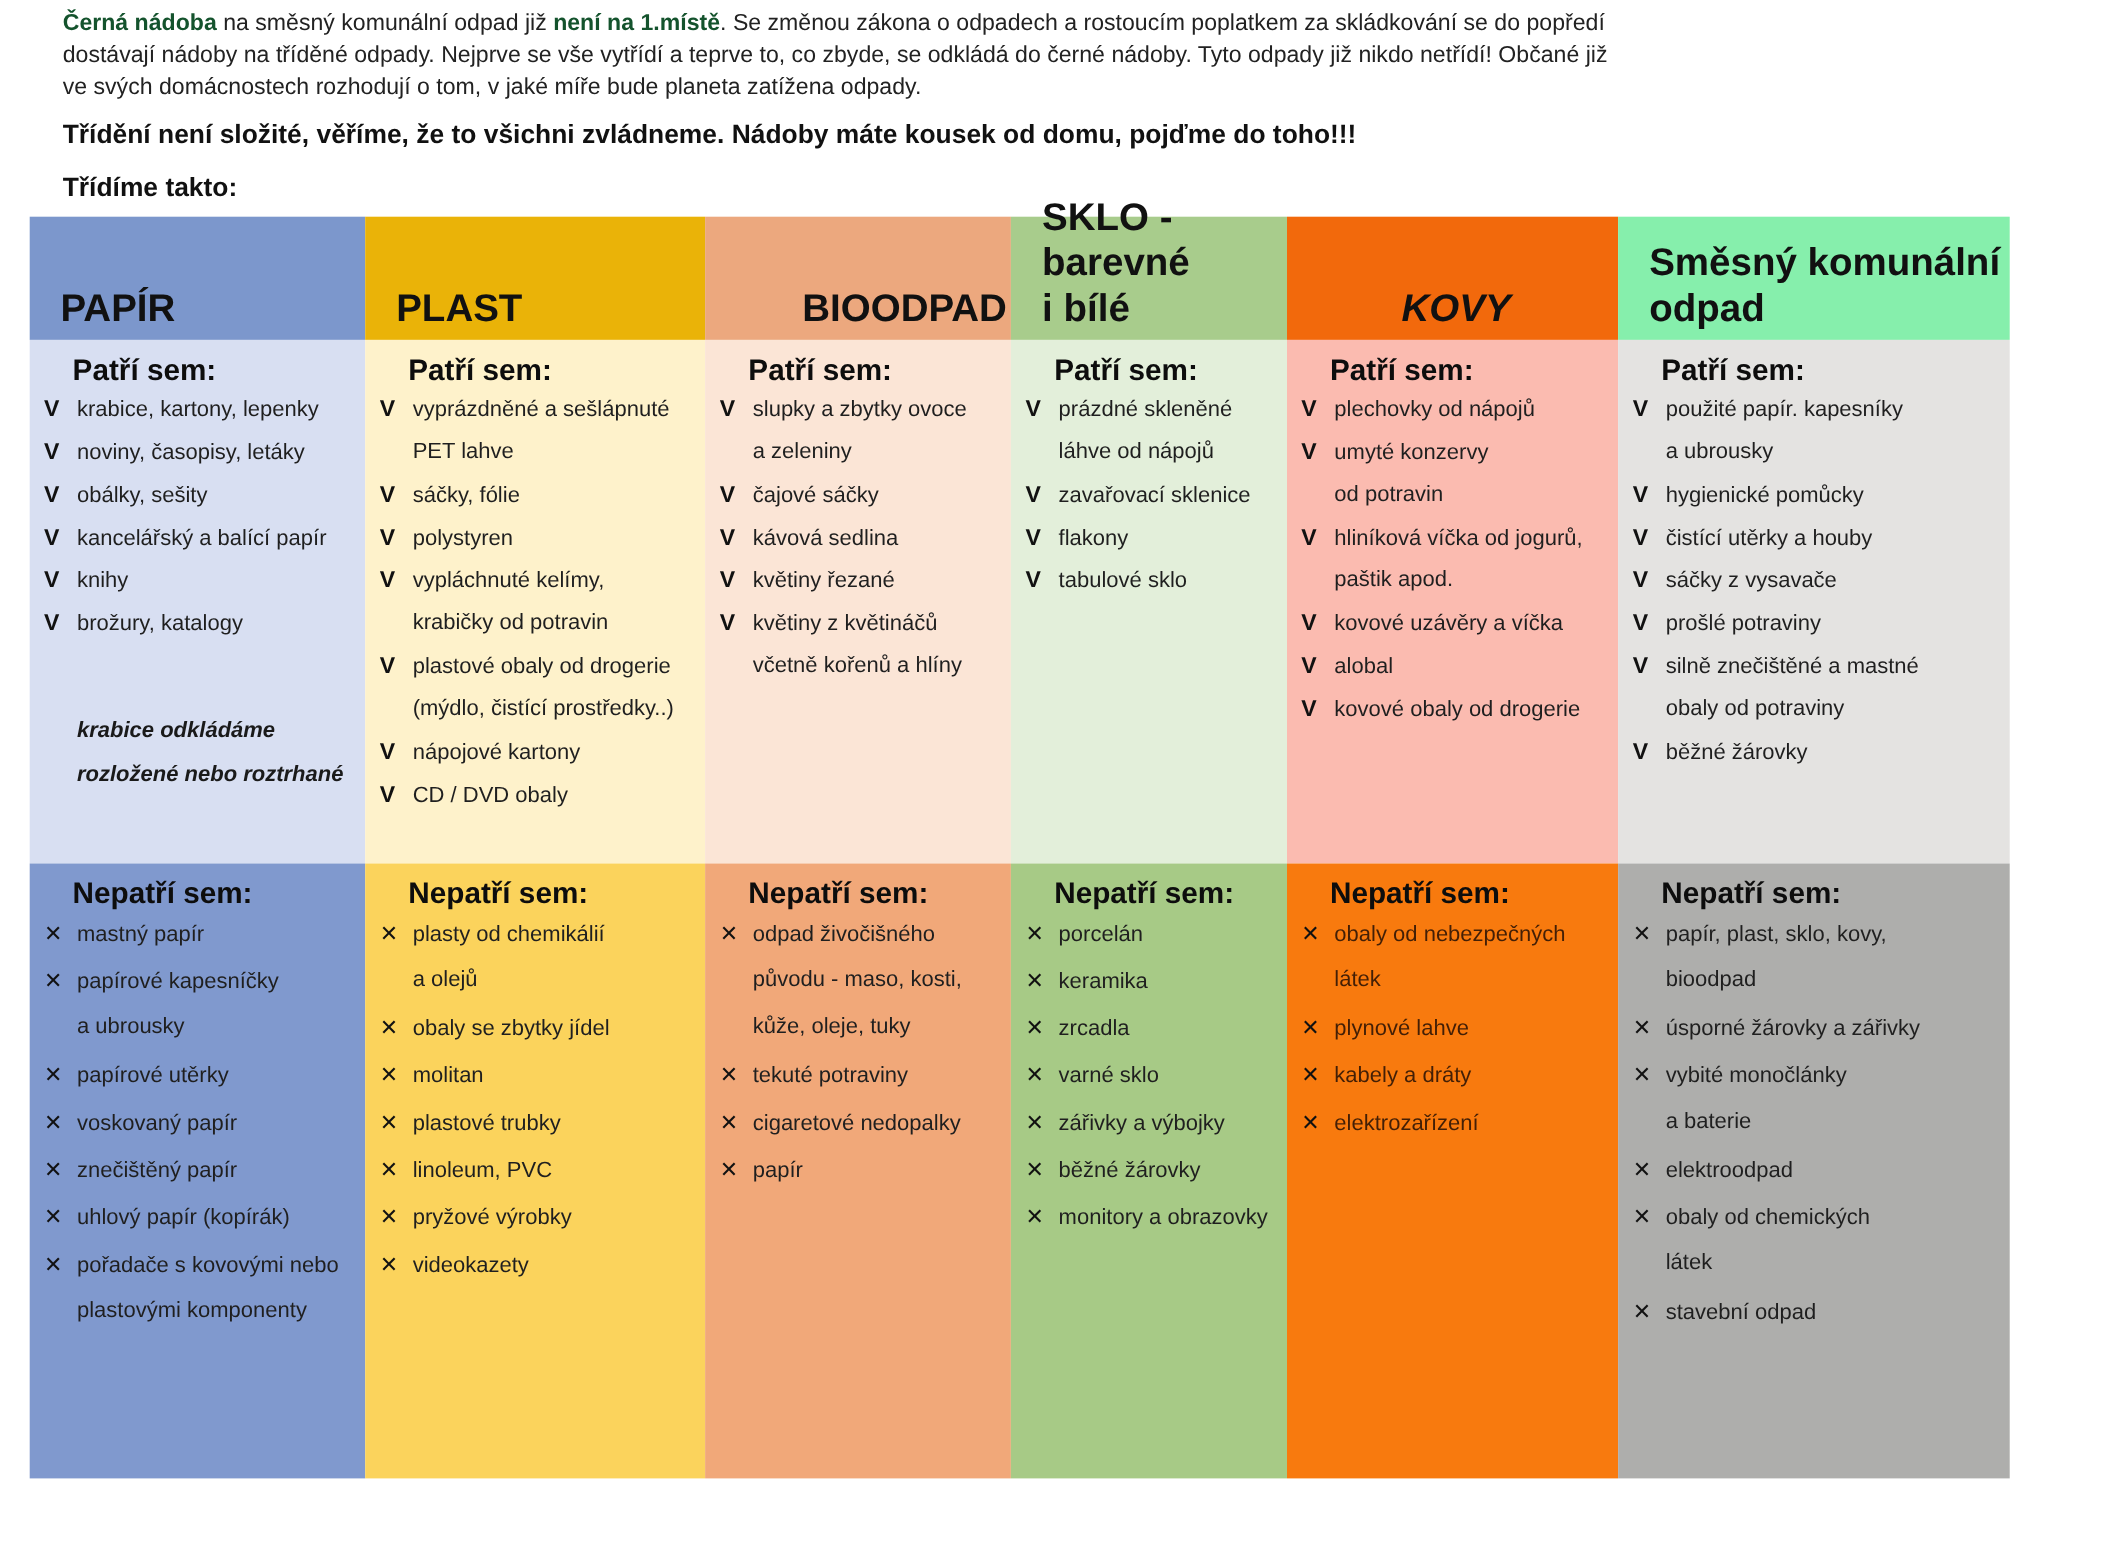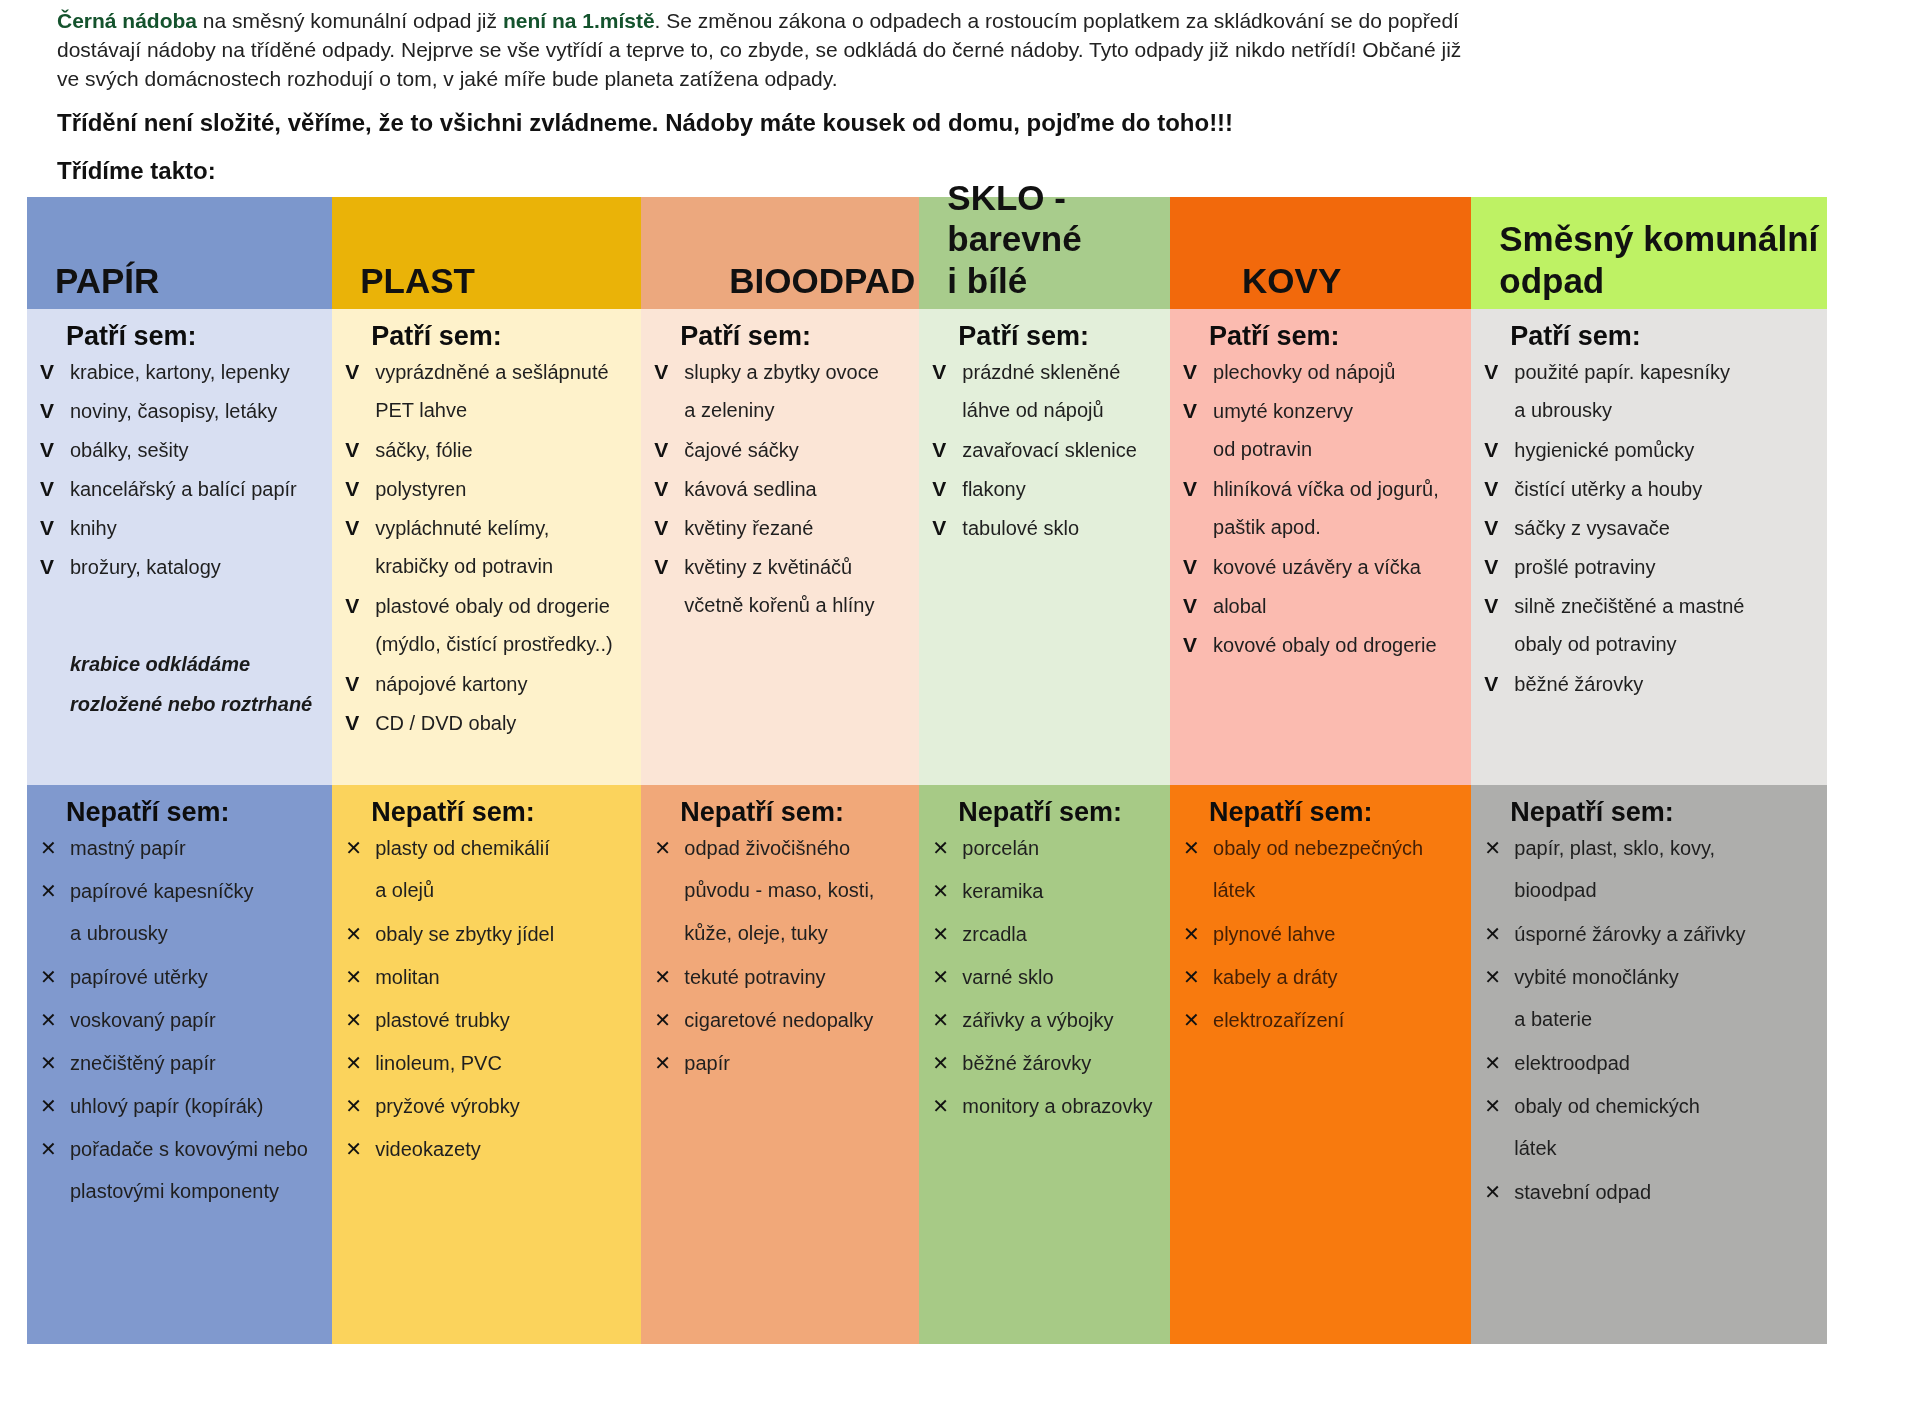--- a/index.html
+++ b/index.html
@@ -28,21 +28,21 @@
   }
   .col{display:flex;flex-direction:column;}
   .col-header{
     height:112px;box-sizing:border-box;
     display:flex;align-items:flex-end;
     padding:4px 4px 8px 28px;
     font-size:35px;font-weight:700;color:#111;
     white-space:pre-line;line-height:1.18;
   }
   .col-bioodpad .col-header{padding-left:88px;}
-  .col-kovy .col-header{padding-left:72px;}
+  .col-kovy .col-header{padding-left:104px;font-style:italic;}
   .sec{box-sizing:border-box;padding:8px 4px 0 13px;overflow:hidden;}
   .sec.belongs{height:476px;}
   .sec.notbelongs{height:559px;}
   .sec-title{font-size:27px;font-weight:700;margin:4px 0 8px 26px;color:#0d0d0d;}
   .item-line{display:flex;align-items:baseline;font-size:20px;color:#1f1f1f;}
   .belongs .item-line{min-height:39px;}
   .notbelongs .item-line{min-height:43px;}
   .mark{flex:0 0 30px;width:30px;font-weight:800;font-size:21px;color:#111;}
   .mark.cross{font-family:"DejaVu Sans",sans-serif;font-size:20px;font-weight:700;}
   .item-text{flex:1;}
@@ -387,21 +387,21 @@
             <span class="mark cross">✕</span>
             <span class="item-text" style="color: rgb(67, 31, 6);">kabely a dráty</span>
           </div>
           <div class="item-line">
             <span class="mark cross">✕</span>
             <span class="item-text" style="color: rgb(67, 31, 6);">elektrozařízení</span>
           </div>
         </div>
       </div>
       <div class="col col-smesny">
-        <div class="col-header" style="background: #bef264;">Směsný komunální
+        <div class="col-header" style="background: #86efac;">Směsný komunální
 odpad</div>
         <div class="sec belongs" style="background: rgb(228, 227, 225);">
           <div class="sec-title">Patří sem:</div>
           <div class="item-line">
             <span class="mark check">V</span>
             <span class="item-text">použité papír. kapesníky</span>
           </div>
           <div class="item-line">
             <span class="mark"></span>
             <span class="item-text">a ubrousky</span>

